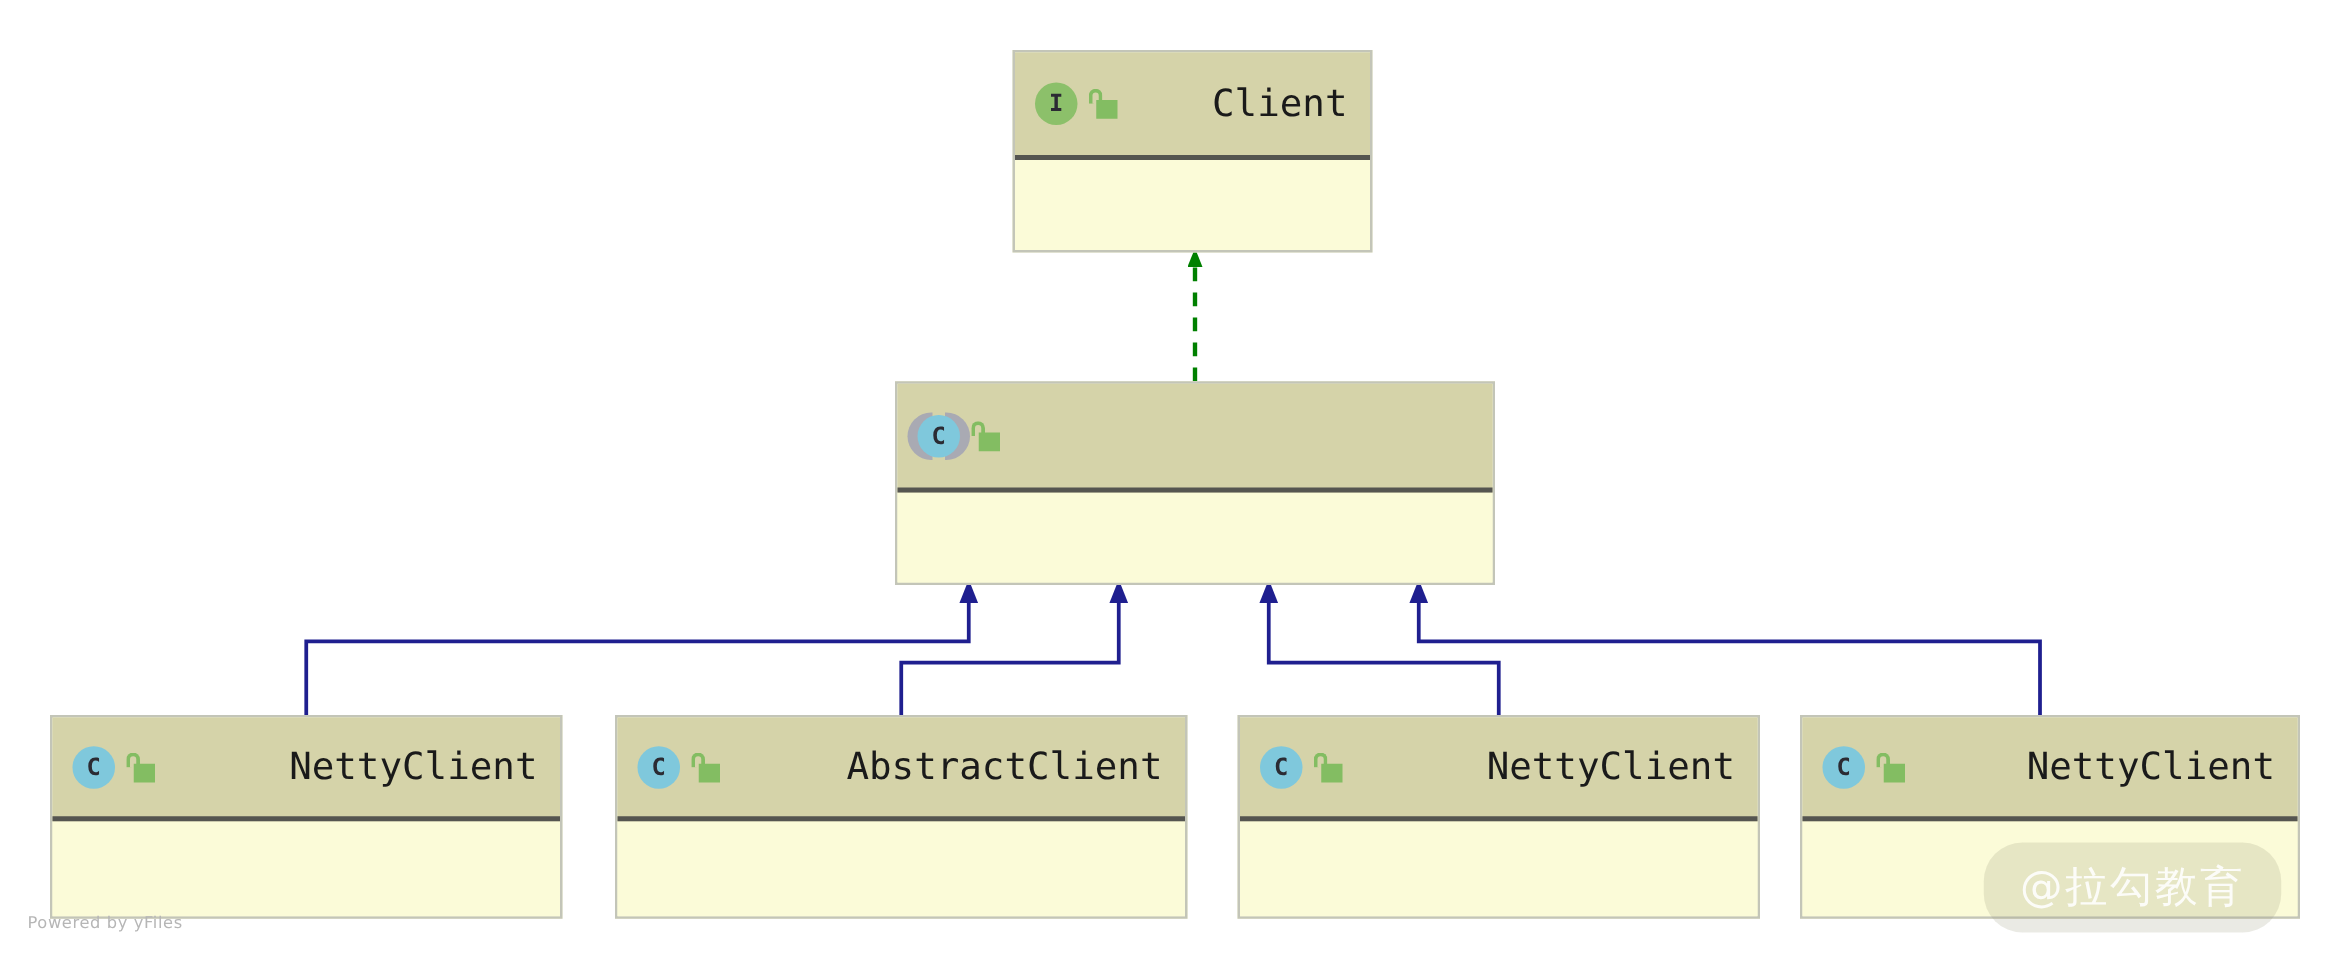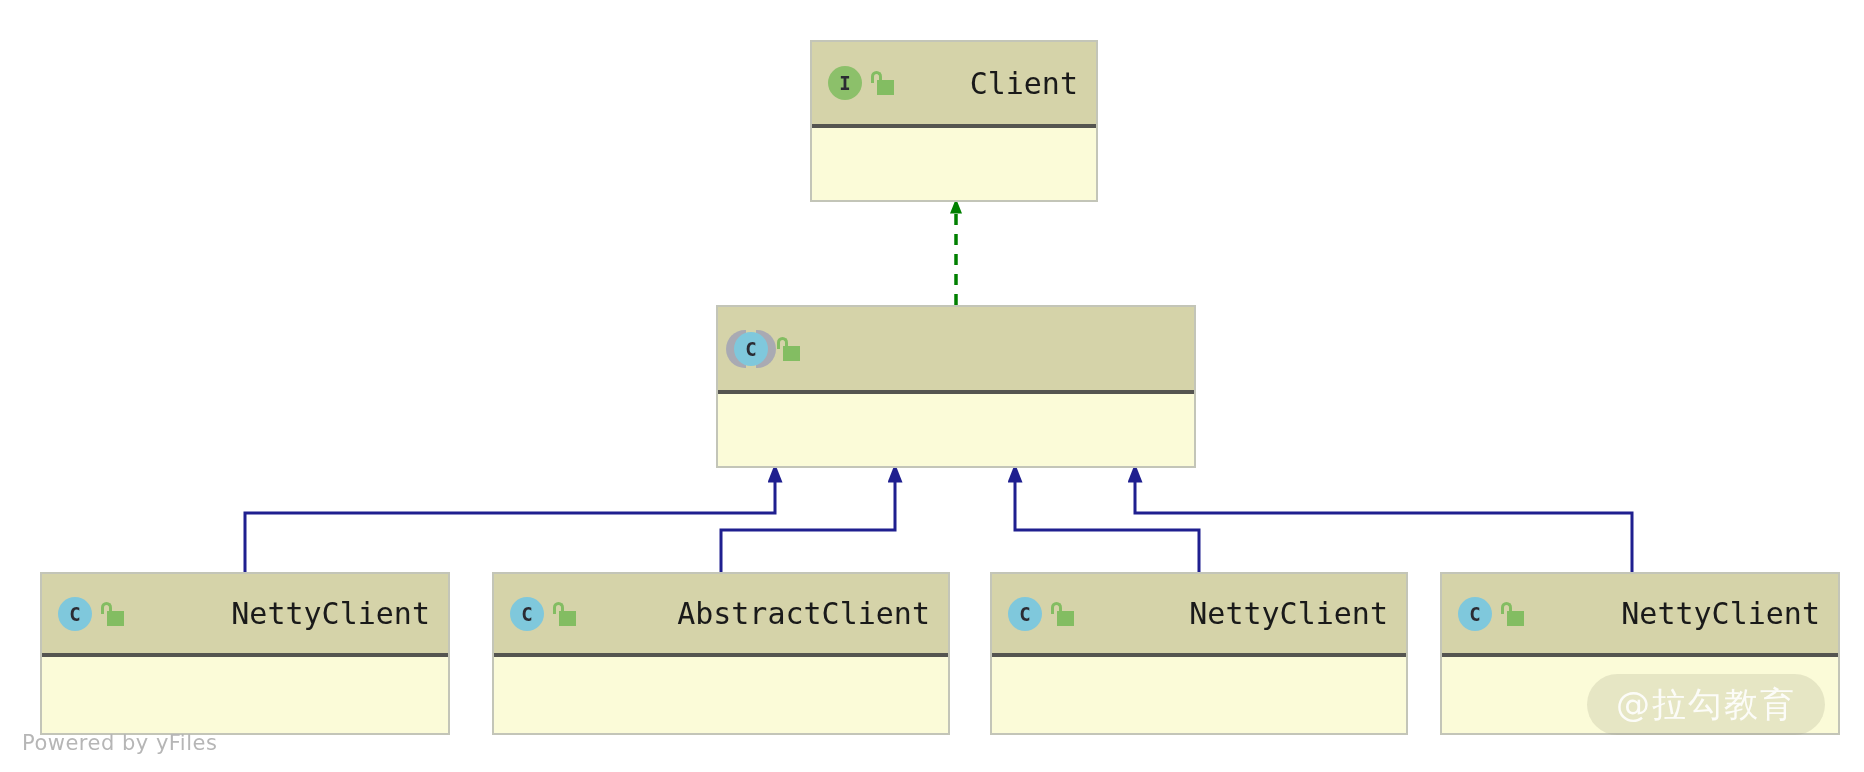--- a/index.html
+++ b/index.html
@@ -127,33 +127,33 @@
     height: 772px;
     pointer-events: none;
   }
 
   
   #yfiles-credit {
     position: absolute;
     left: 22px;
     top: 731px;
     font-family: "DejaVu Sans", "Liberation Sans", sans-serif;
-    font-size: 21px;
+    font-size: 13px;
     color: #b6b6b6;
     letter-spacing: 0.5px;
     white-space: nowrap;
   }
 
   
   #watermark {
     position: absolute;
     left: 1587px;
     top: 674px;
     width: 238px;
-    height: 61px;
+    height: 72px;
     border-radius: 31px;
     background: rgba(150,150,120,0.20);
     display: flex;
     align-items: center;
     justify-content: center;
     font-family: "DejaVu Sans", "Liberation Sans", sans-serif;
     font-size: 34px;
     color: rgba(255,255,255,0.88);
     letter-spacing: 2px;
     white-space: nowrap;

